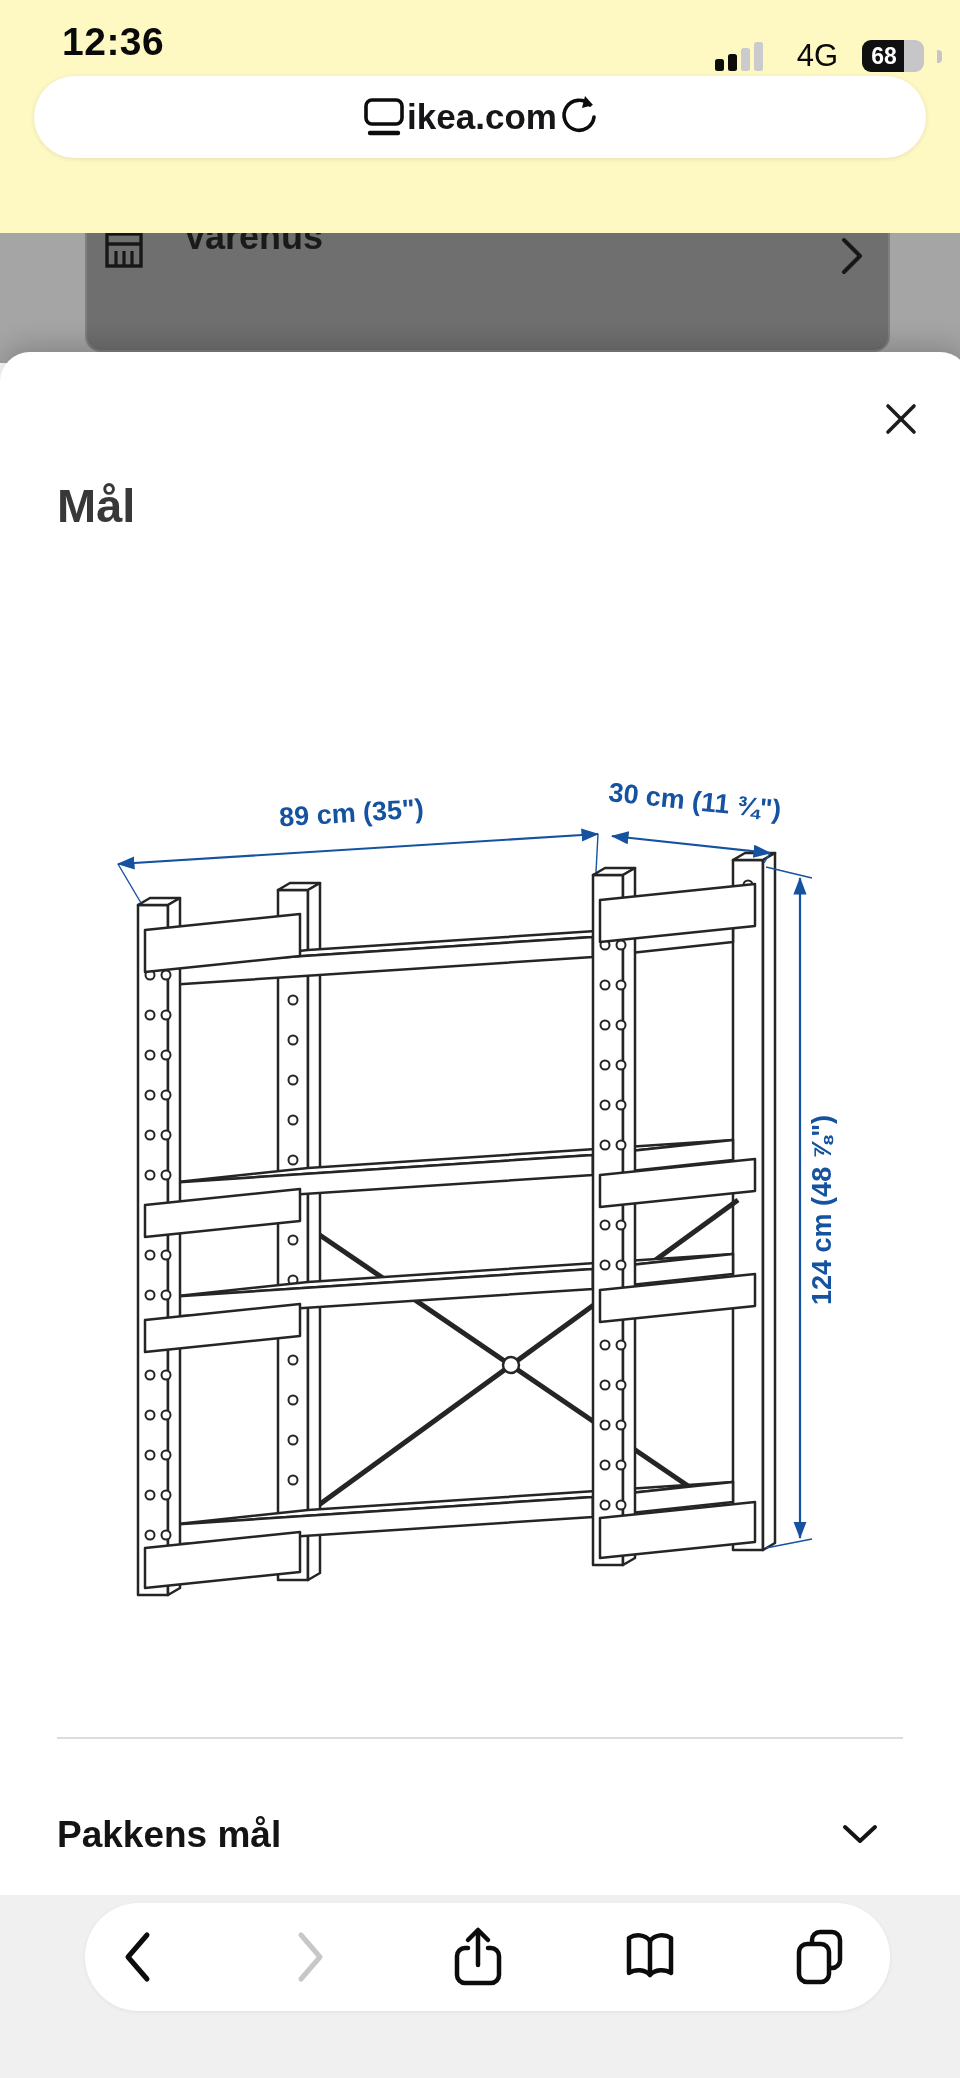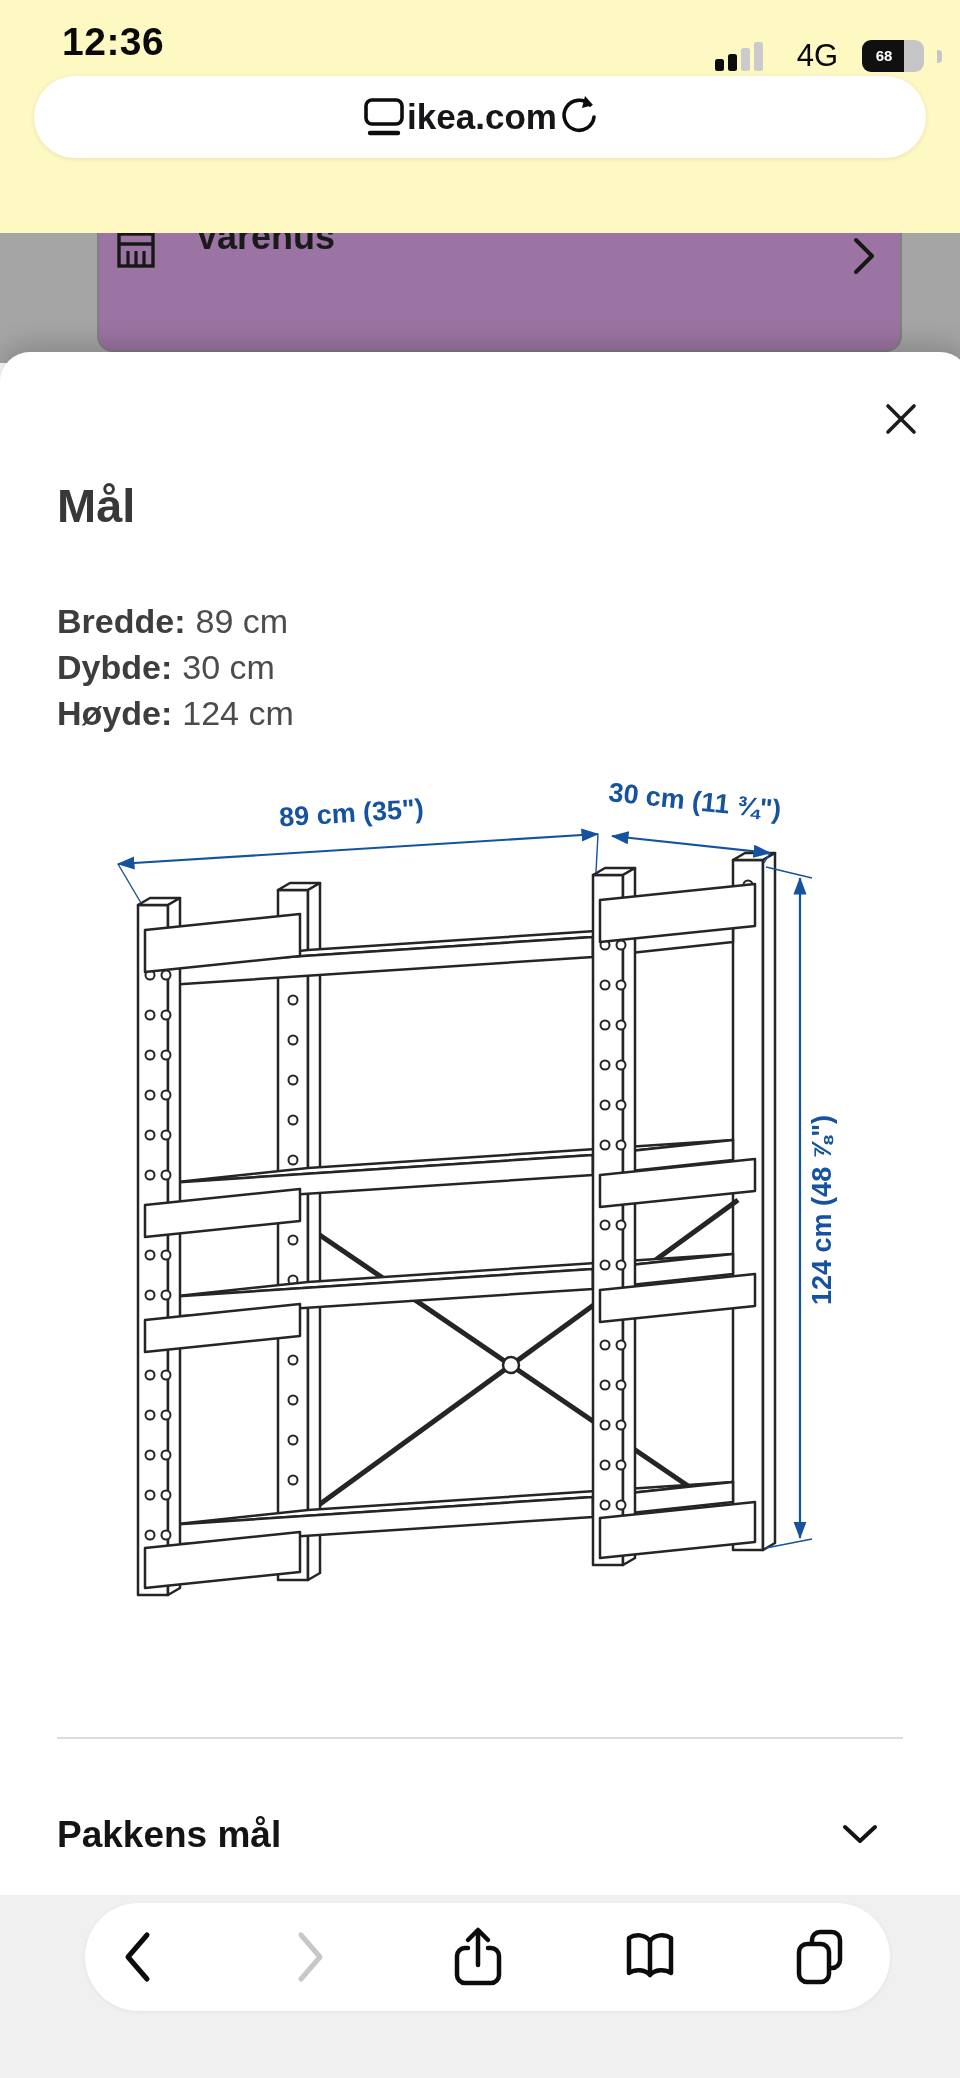--- a/index.html
+++ b/index.html
@@ -5,42 +5,42 @@
   html,body{margin:0;padding:0;background:#888;}
   .screen{
     position:relative;width:960px;height:2078px;margin:0 auto;
     background:#ffffff;overflow:hidden;
     font-family:"Liberation Sans", sans-serif;color:#111;
   }
 
   
   .bg-page{position:absolute;inset:0;background:#ffffff;}
   .varehus-card{
-    position:absolute;left:97px;top:148px;width:801px;height:200px;
-    background:#f0abfc;border:2px solid #bfbfbf;border-radius:16px;
+    position:absolute;left:85px;top:148px;width:801px;height:200px;
+    background:#a3a3a3;border:2px solid #bfbfbf;border-radius:16px;
   }
   .wh-icon{position:absolute;left:14px;top:76px;}
   .wh-title{position:absolute;left:96px;top:66px;font-size:36px;font-weight:bold;color:#111;}
   .wh-sub{position:absolute;left:96px;top:126px;font-size:33px;color:#2e2e2e;}
   .wh-chev{position:absolute;left:752px;top:86px;}
 
   .dim-overlay{
     position:absolute;left:0;top:233px;width:960px;height:130px;
     background:rgba(40,40,40,0.42);z-index:3;
   }
 
   
   .header{position:absolute;left:0;top:0;width:960px;height:233px;background:#fef9c3;z-index:4;}
   .time{position:absolute;left:62px;top:20px;font-size:39px;font-weight:bold;color:#0a0a0a;letter-spacing:.5px;}
   .status-right{position:absolute;right:18px;top:26px;display:flex;align-items:center;gap:24px;margin-top:12px;}
   .net-label{font-size:31px;color:#0a0a0a;}
   .battery{position:relative;width:62px;height:32px;border-radius:9px;overflow:hidden;
     background:linear-gradient(to right,#101010 0 68%,#c6c6c8 68% 100%);}
   .battery span{position:absolute;left:0;top:1px;width:44px;text-align:center;
-    font-size:15px;font-weight:bold;color:#ffffff;line-height:30px;}
+    font-size:23px;font-weight:bold;color:#ffffff;line-height:30px;}
   .battery-nub{width:5px;height:13px;background:#c6c6c8;border-radius:0 4px 4px 0;margin-left:-11px;}
   .url-bar{
     position:absolute;left:34px;top:76px;width:892px;height:82px;background:#ffffff;
     border-radius:41px;box-shadow:0 1px 5px rgba(0,0,0,0.10);
     display:flex;align-items:center;justify-content:center;padding:0 26px;box-sizing:border-box;
   }
   .url-text{font-size:35px;font-weight:600;color:#161618;}
 
   
   .sheet{
@@ -122,25 +122,20 @@
   <div class="sheet">
     <div class="close-btn">
       <svg width="34" height="34" viewBox="0 0 34 34">
         <line x1="4" y1="4" x2="30" y2="30" stroke="#1c1c1c" stroke-width="3.6" stroke-linecap="round"></line>
         <line x1="30" y1="4" x2="4" y2="30" stroke="#1c1c1c" stroke-width="3.6" stroke-linecap="round"></line>
       </svg>
     </div>
 
     <h1 class="sheet-title">Mål</h1>
 
-    <div class="specs">
-      <div class="spec-row"><b>Bredde:</b><span>89 cm</span></div>
-      <div class="spec-row"><b>Dybde:</b><span>30 cm</span></div>
-      <div class="spec-row"><b>Høyde:</b><span>124 cm</span></div>
-    </div>
 
     <svg class="drawing" width="960" height="900" viewBox="0 0 960 900">
       <defs>
         <marker id="ah" markerWidth="10" markerHeight="8" refX="7.5" refY="3" orient="auto-start-reverse" markerUnits="strokeWidth">
           <path d="M0,0 L8,3 L0,6 Z" fill="#1552a0"></path>
         </marker>
       </defs>
       <g fill="#ffffff" stroke="#252525" stroke-width="2.5" stroke-linejoin="round">
 
         <g>

